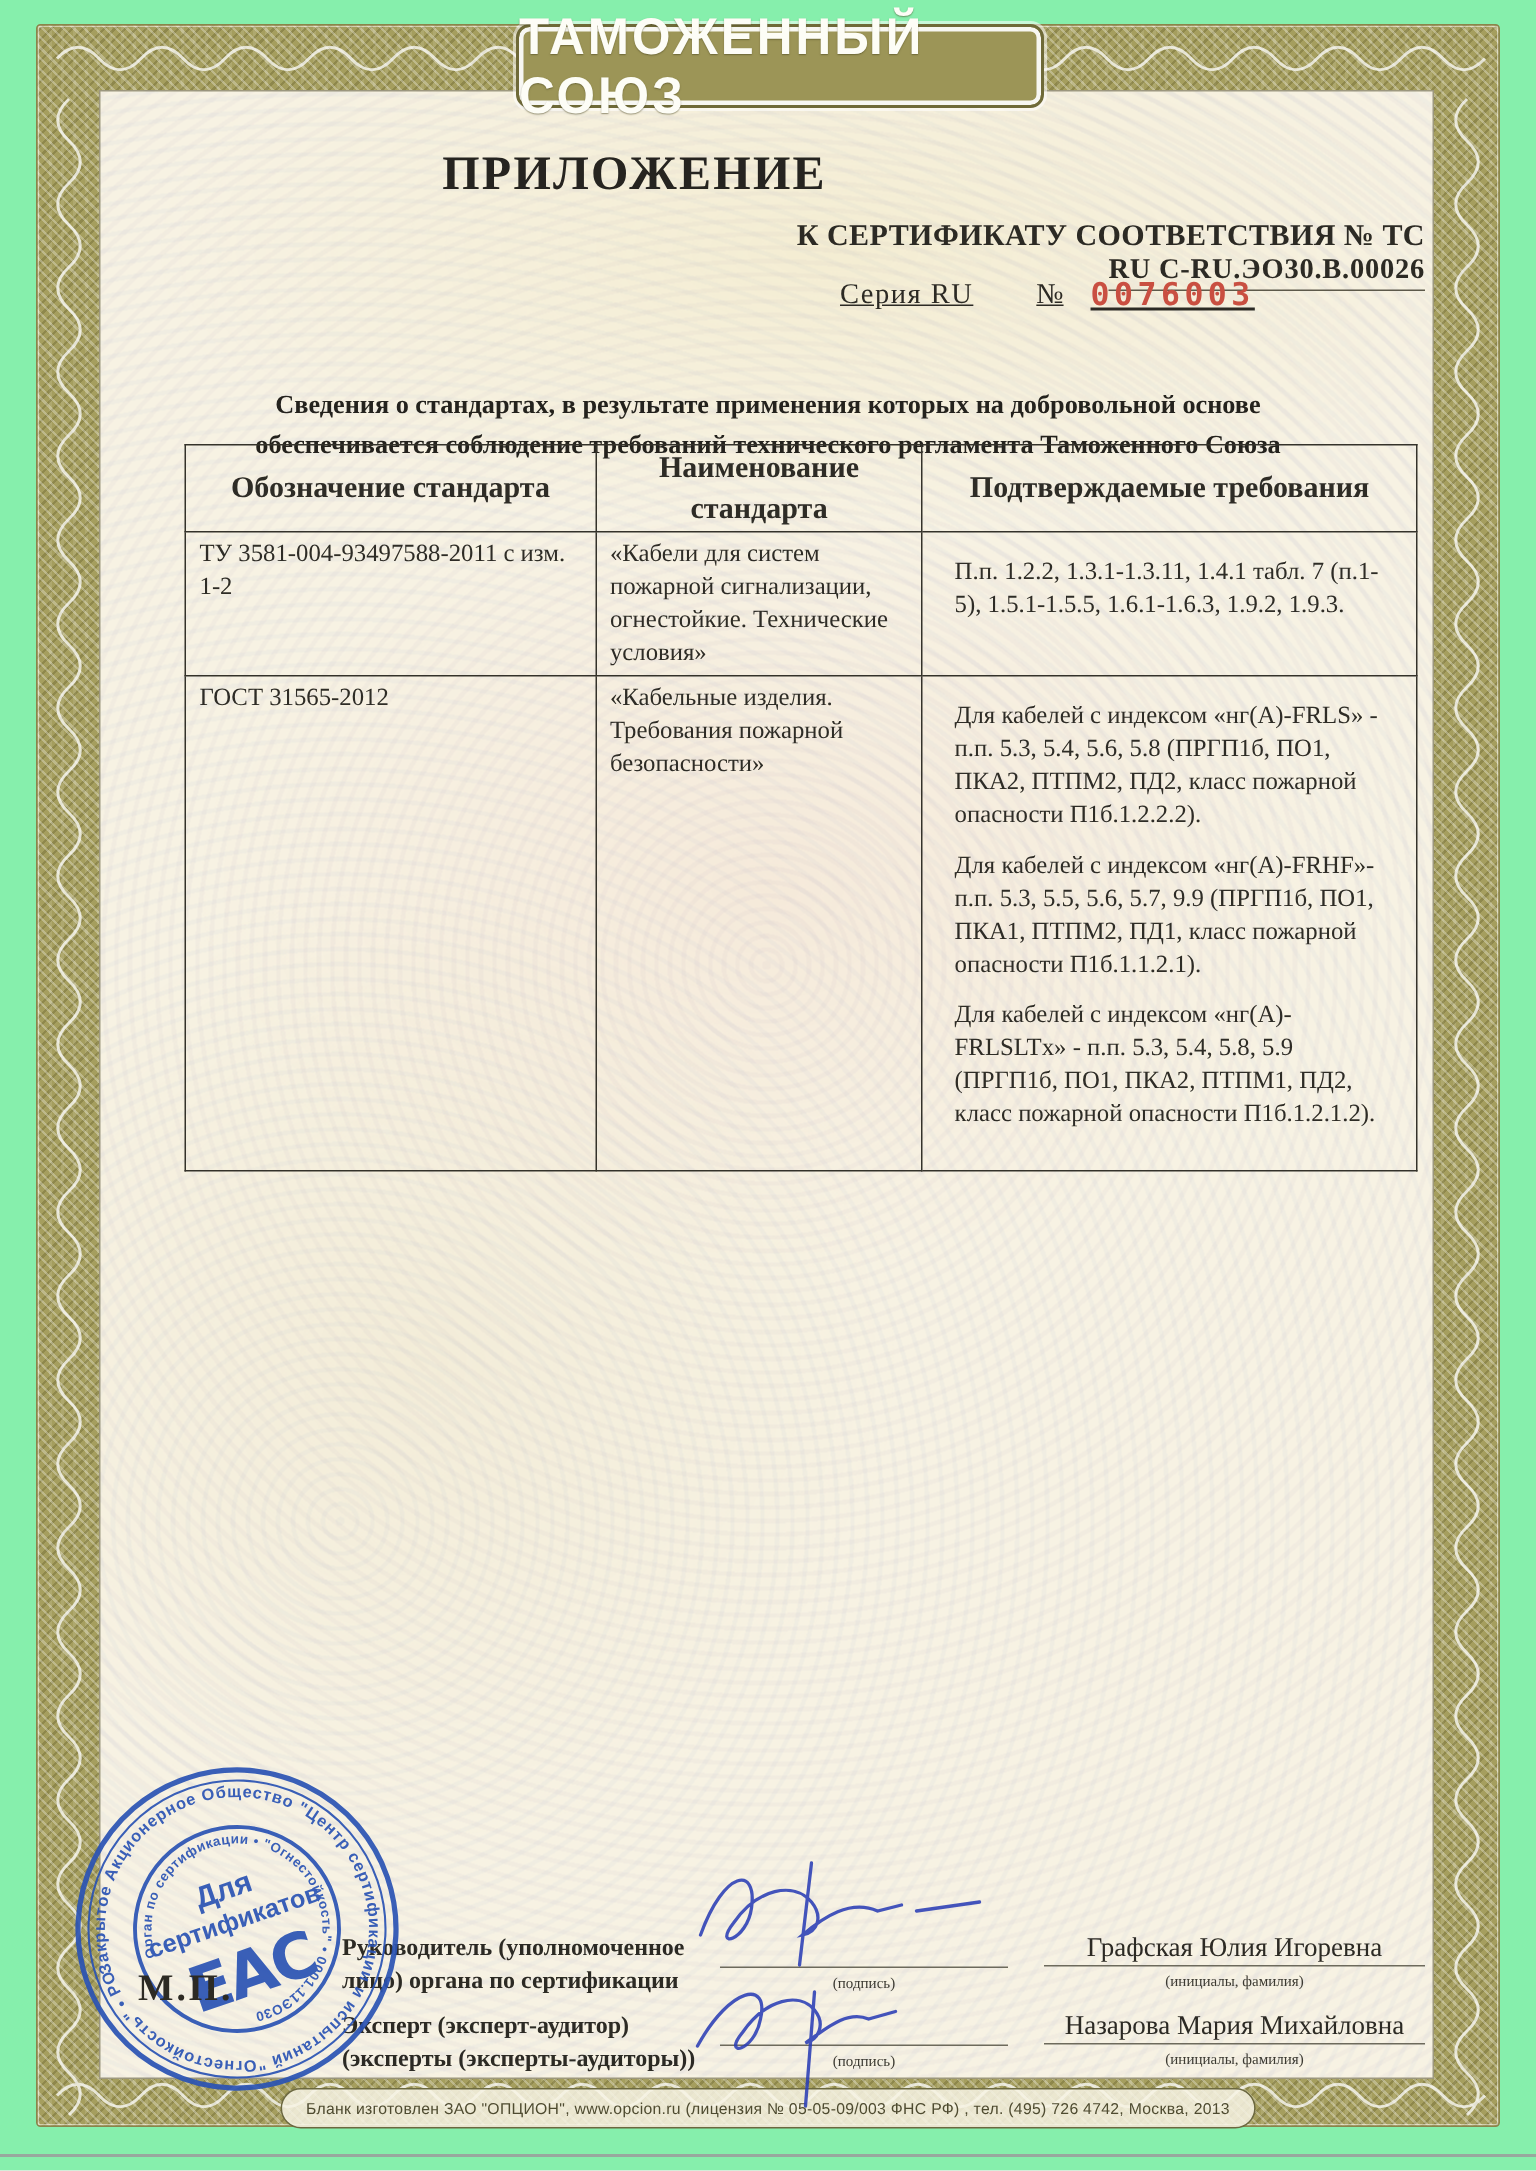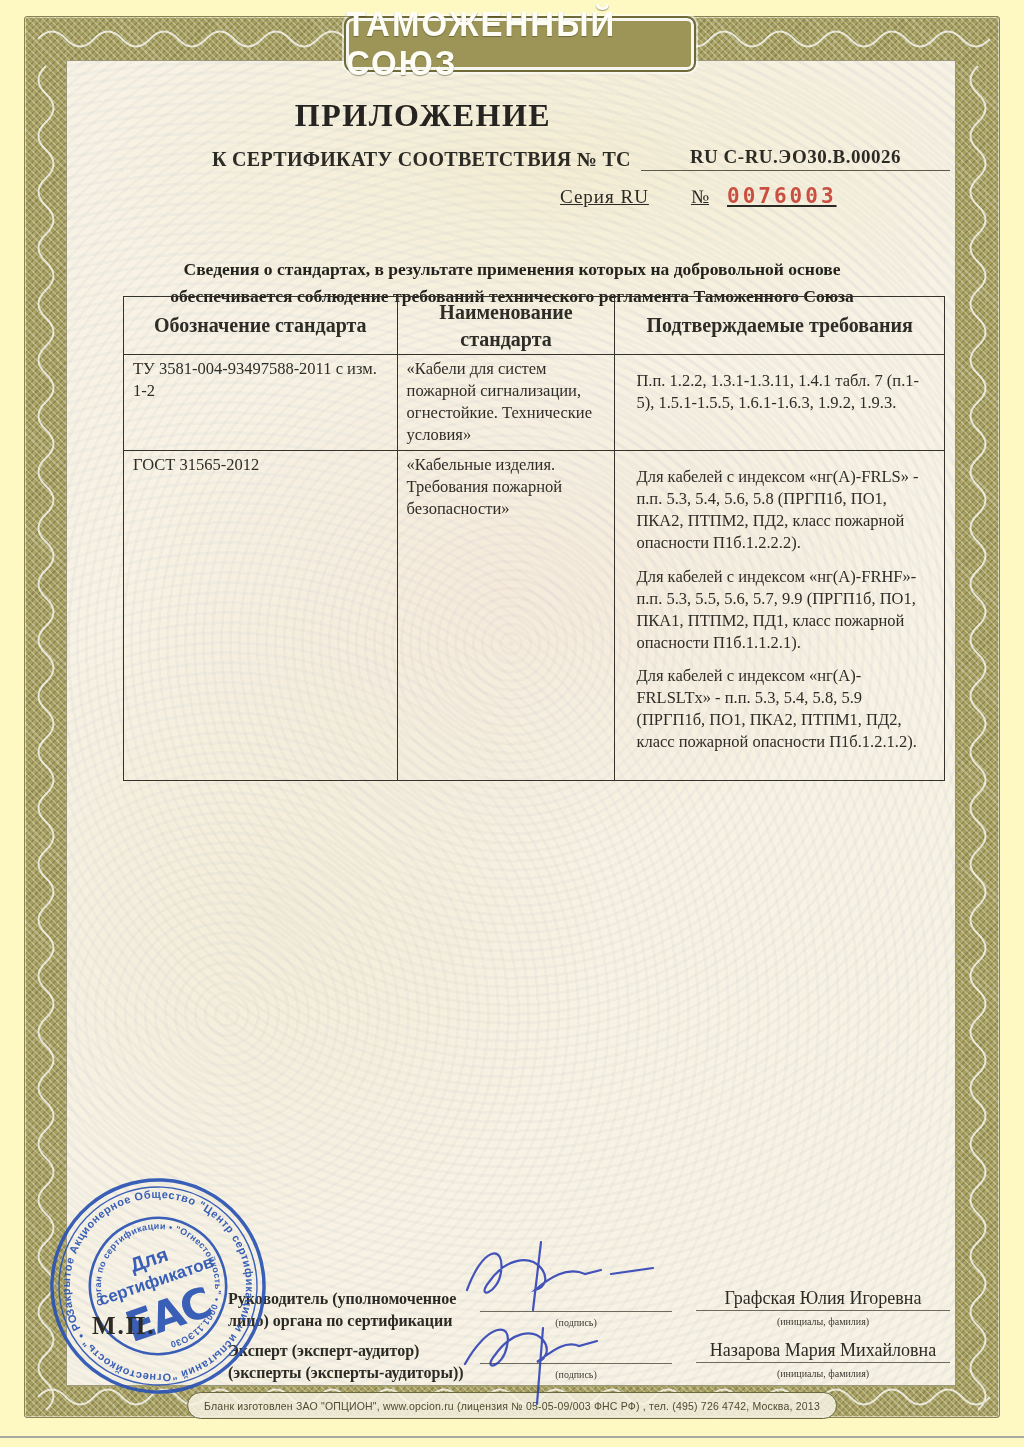--- a/index.html
+++ b/index.html
@@ -1,18 +1,18 @@
 <!DOCTYPE html>
 <html><head>
 <meta charset="utf-8">
 <style>
   * { margin:0; padding:0; box-sizing:border-box; }
   html,body { background:#e9e9e9; }
   .page {
-    position:relative; width:1024px; height:1447px; background:#fef9c3;
+    position:relative; width:1024px; height:1447px; background:#86efac;
     font-family:"Liberation Serif", serif; color:#2c2a24; overflow:hidden;
   }
   
   .band {
     position:absolute; left:24px; top:16px; width:976px; height:1402px;
     background:
       repeating-linear-gradient(45deg, rgba(255,255,255,.28) 0 1.5px, transparent 1.5px 5px),
       repeating-linear-gradient(-45deg, rgba(110,104,50,.42) 0 1.5px, transparent 1.5px 5px),
       repeating-linear-gradient(90deg, rgba(255,255,255,.10) 0 2px, transparent 2px 8px),
       #a59e5e;
@@ -44,21 +44,21 @@
     color:#fdfdf6; letter-spacing:2px; transform:scaleY(1.04);
     text-shadow:0 1px 1px rgba(70,65,30,.55);
   }
   
   .title {
     position:absolute; left:0; top:97px; width:846px; text-align:center;
     font-size:32px; font-weight:bold; letter-spacing:1.5px; color:#262420;
   }
   .subtitle-row {
     position:absolute; left:150px; top:146px; width:800px;
-    display:flex; align-items:flex-end;
+    display:flex; align-items:flex-end;flex-direction:column;
   }
   .subtitle-label { font-size:20px; font-weight:bold; margin-left:62px; white-space:nowrap; letter-spacing:.3px; }
   .cert-no-wrap { flex:1; margin-left:10px; border-bottom:1.3px solid #5d594a; text-align:center; padding-bottom:2px; }
   .cert-no { font-size:19px; font-weight:bold; letter-spacing:.5px; }
   .series-row {
     position:absolute; left:560px; top:184px; width:395px;
     display:flex; align-items:flex-end;text-decoration:underline;
   }
   .series-label { font-size:19px; letter-spacing:1px; }
   .no-sign { font-size:19px; margin-left:42px; }

